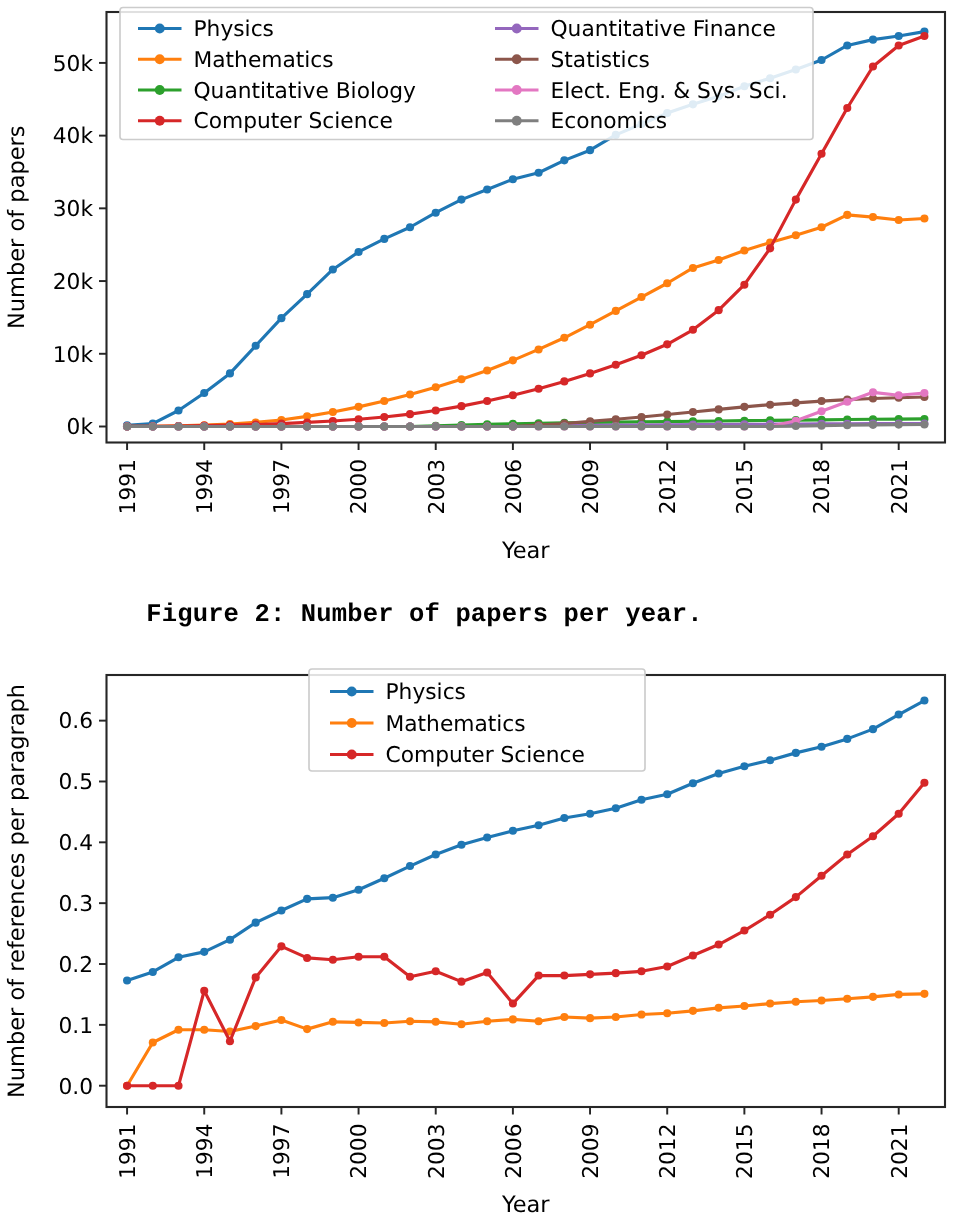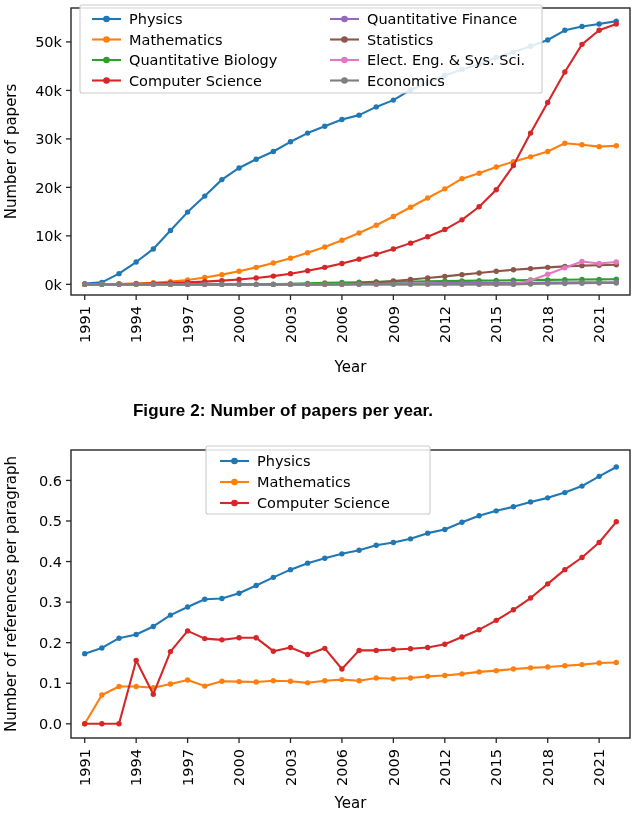--- a/index.html
+++ b/index.html
@@ -25,21 +25,21 @@
     left: 0;
     width: 638px;
   }
   #chart-top-block { top: 0; height: 390px; }
   #caption-block  { top: 392px; height: 38px; }
   #chart-bottom-block { top: 430px; height: 384px; }
 
   .caption {
     width: 566px;
     text-align: center;
-    font-family: Liberation Sans, sans-serif;
+    font-family: Liberation Mono, monospace;
     font-weight: bold;
     font-size: 17px;
     letter-spacing: 0.1px;
     color: #000000;
     line-height: 38px;
     white-space: nowrap;
   }
 
   svg { display: block; }
   svg text {

